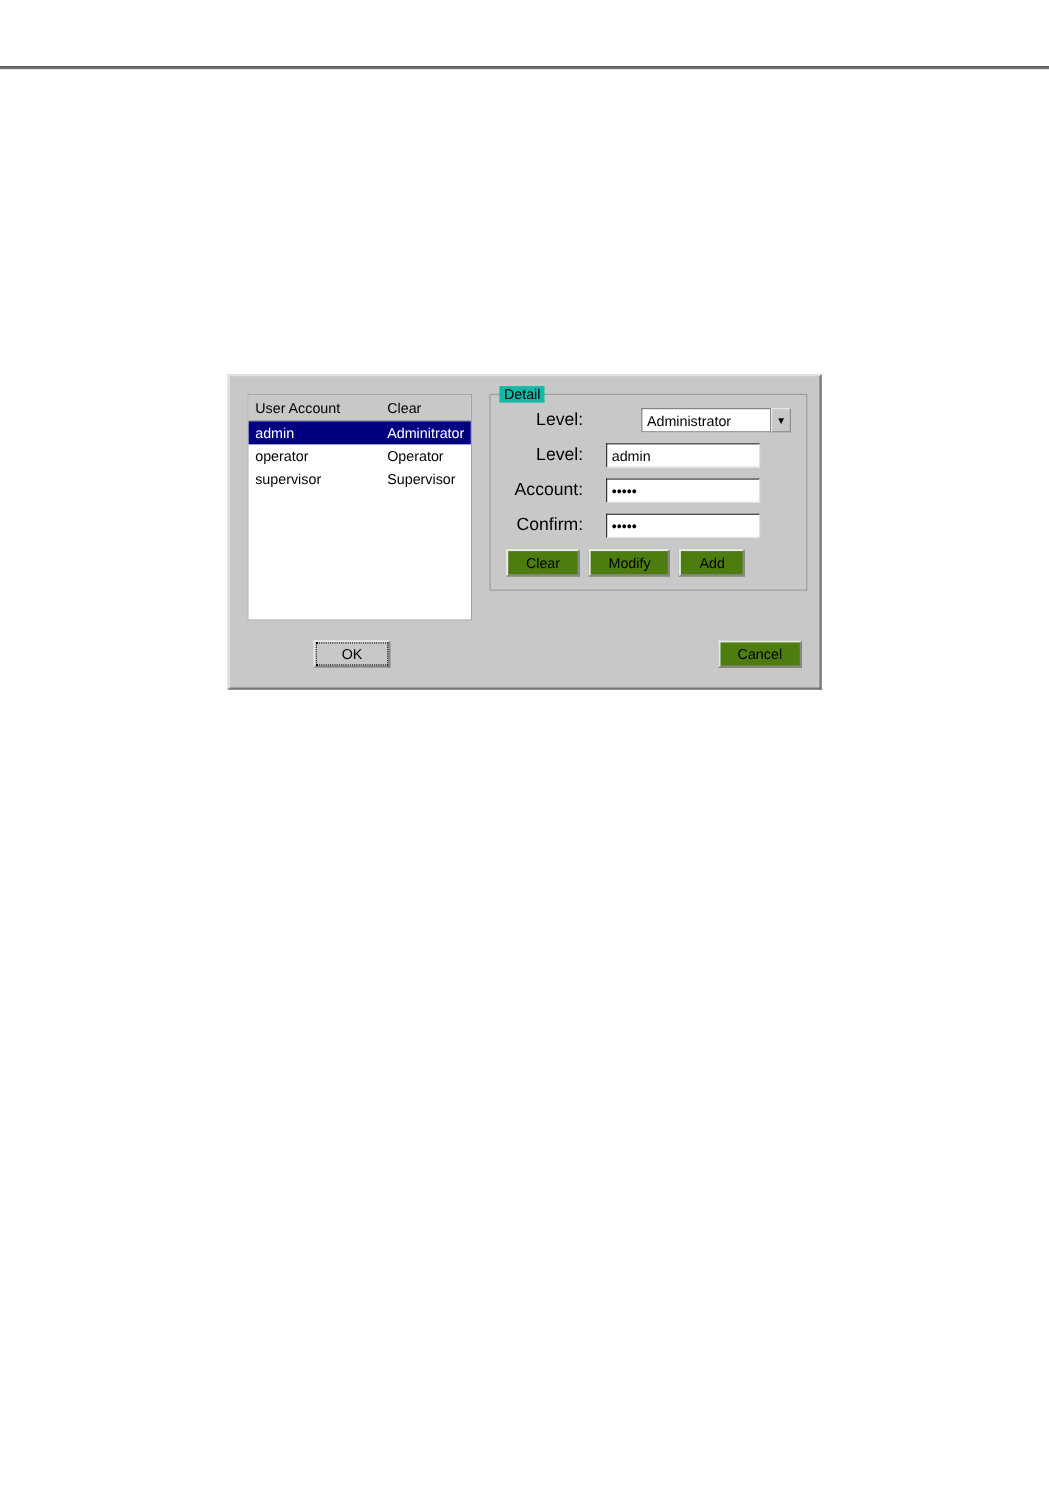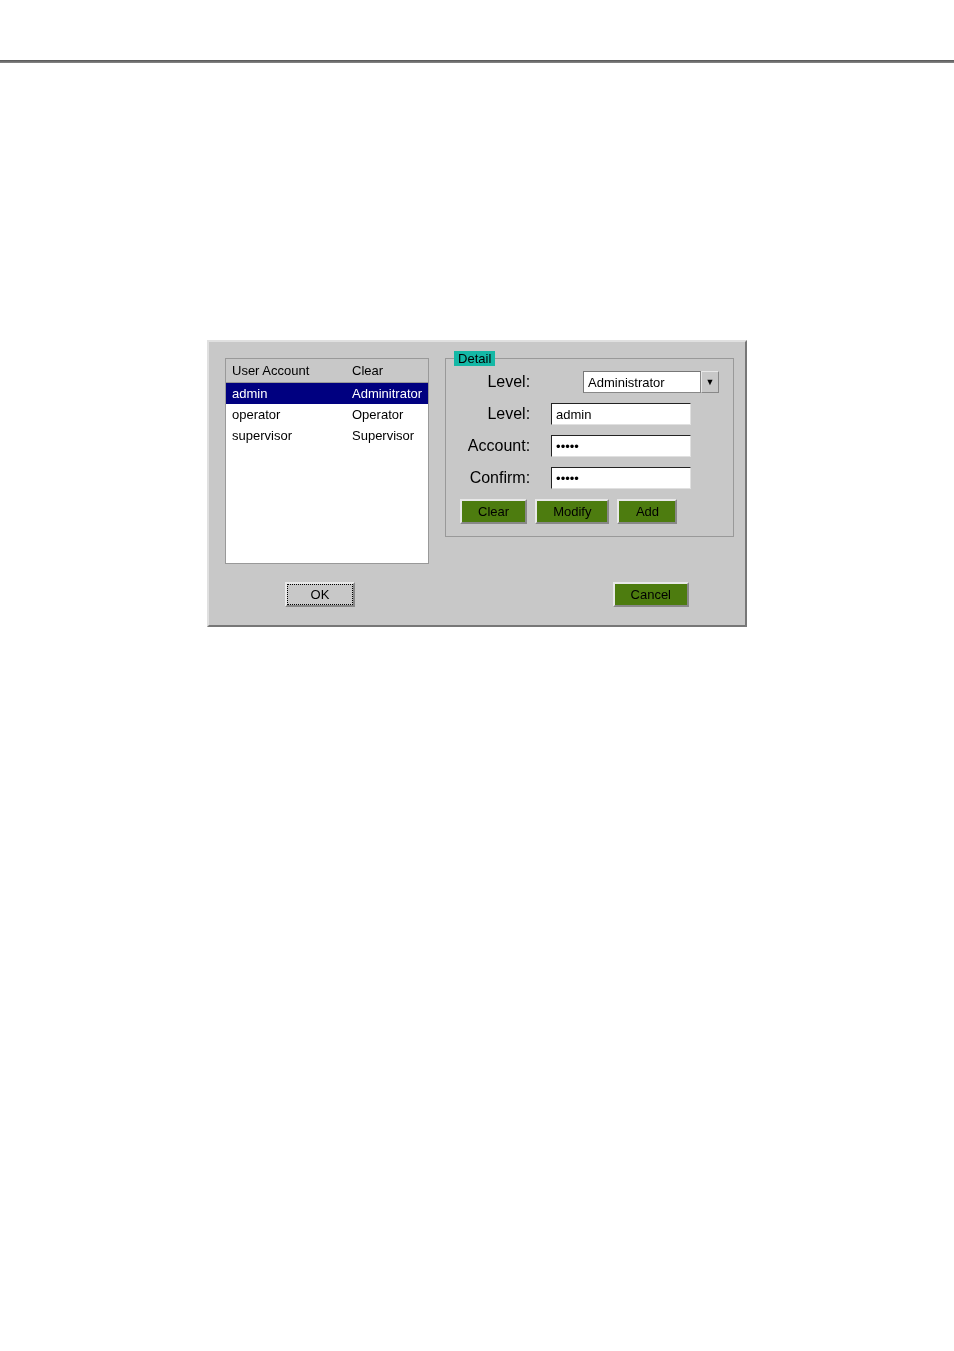--- a/index.html
+++ b/index.html
@@ -190,21 +190,20 @@
       justify-content: space-between;
       align-items: center;
       padding: 4px 0 2px 0;
     }
 
     .bottom-left {
       margin-left: 60px;
     }
 
     .bottom-right {
-      margin-right: 40px;
     }
 
     
     .btn {
       border: 2px solid;
       border-top-color: #e8e8e8;
       border-left-color: #e8e8e8;
       border-bottom-color: #888;
       border-right-color: #888;
       background-color: #4d7c0f;

